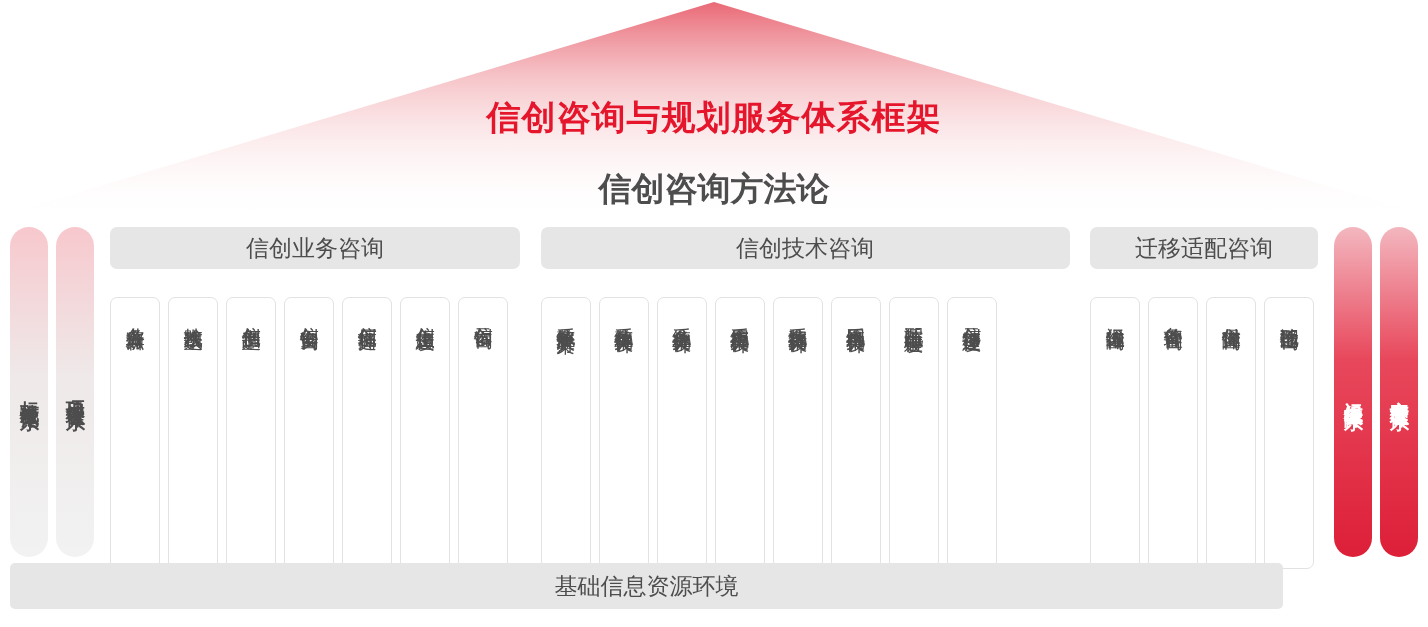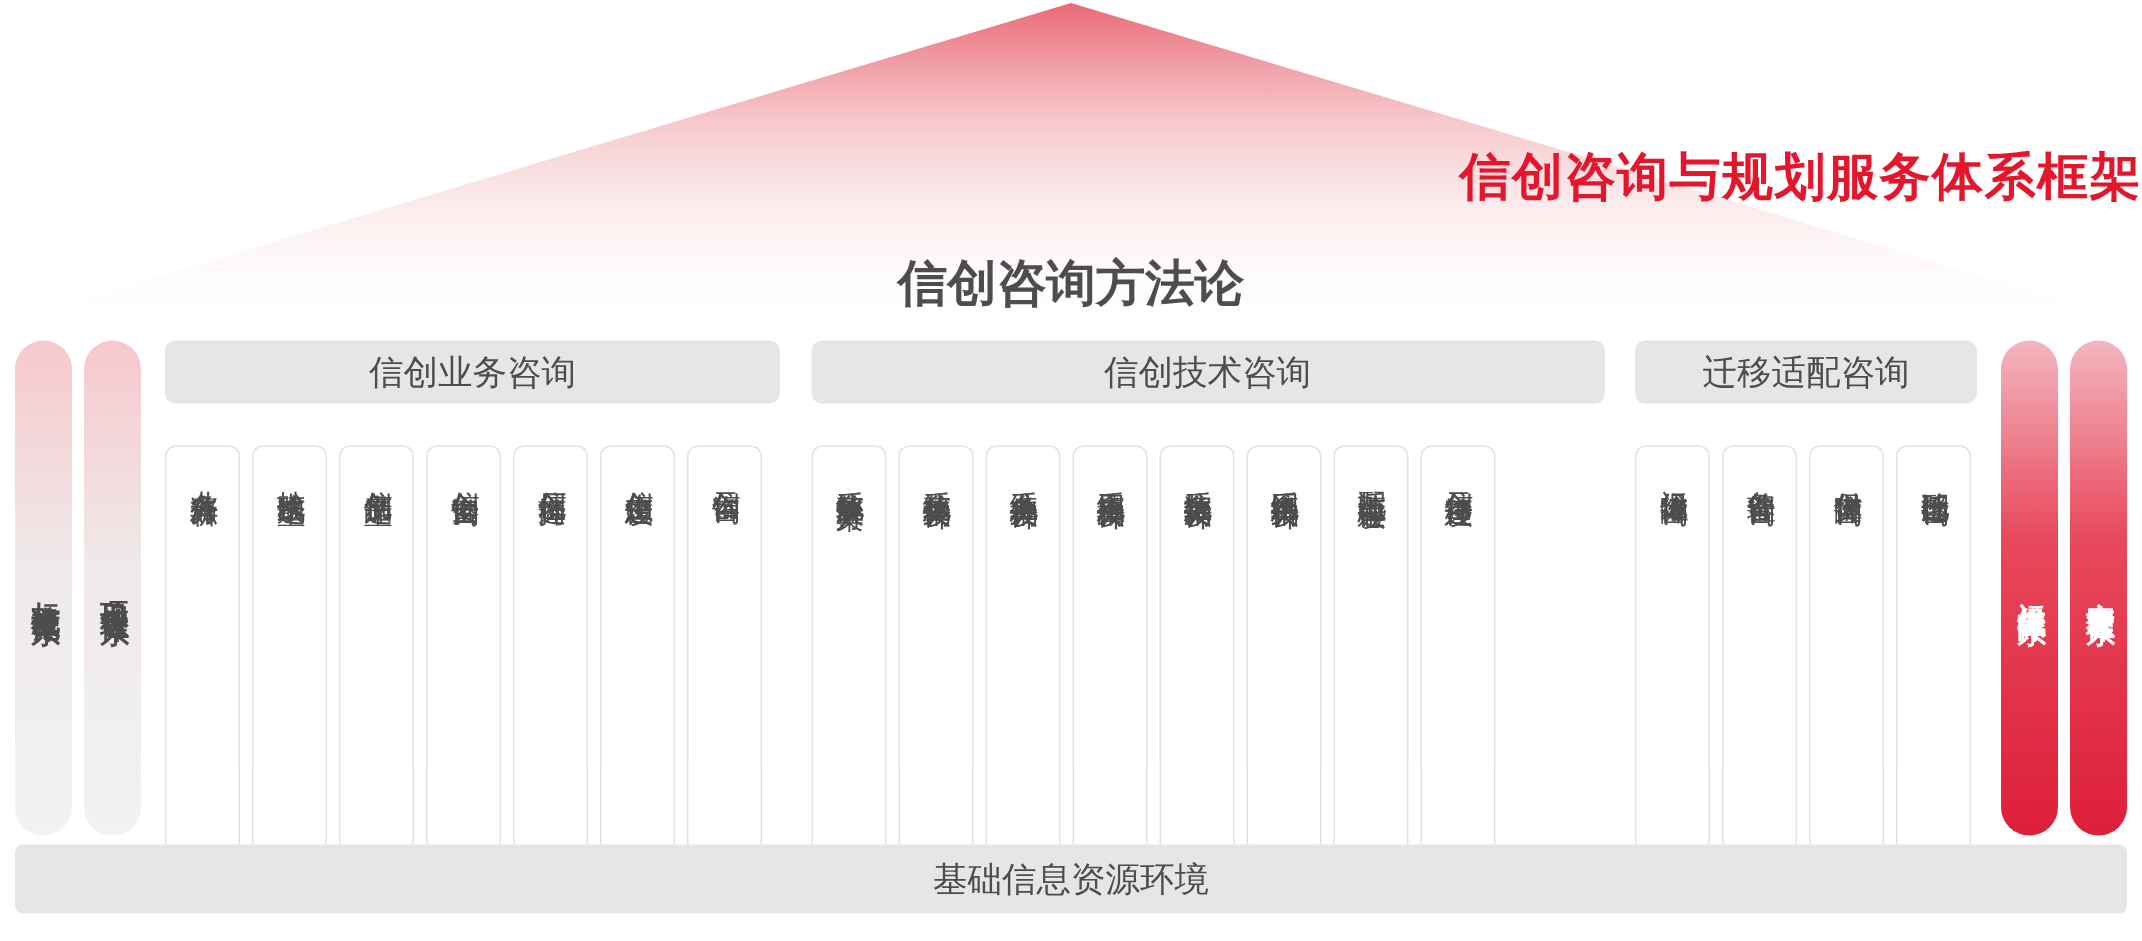--- a/index.html
+++ b/index.html
@@ -24,21 +24,21 @@
     width: 1428px;
     height: 222px;
   }
   .roof-svg { display: block; }
 
   .roof-title {
     position: absolute;
     left: 0;
     top: 95px;
     width: 1428px;
-    text-align: right;
+    text-align: center;
     font-size: 34px;
     font-weight: bold;
     color: #e5162c;
     letter-spacing: 1px;
   }
 
   .method-title {
     position: absolute;
     left: 0;
     top: 167px;
@@ -140,21 +140,21 @@
   
   .group.business .group-header { width: 410px; }
   .group.tech .group-header { width: 529px; }
   .group.impl .group-header { width: 228px; }
 
   
   .foundation {
     position: absolute;
     left: 10px;
     top: 563px;
-    width: 1408px;
+    width: 1273px;
     height: 46px;
     background: #e6e6e6;
     border-radius: 5px;
     display: flex;
     align-items: center;
     justify-content: center;
     font-size: 23px;
     color: #4d4d4d;
   }
 </style>

